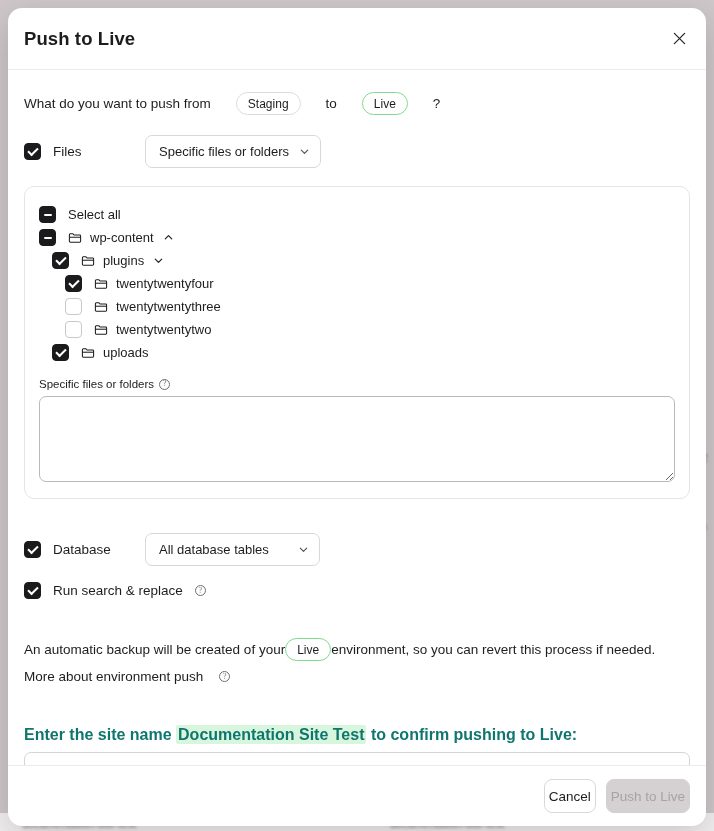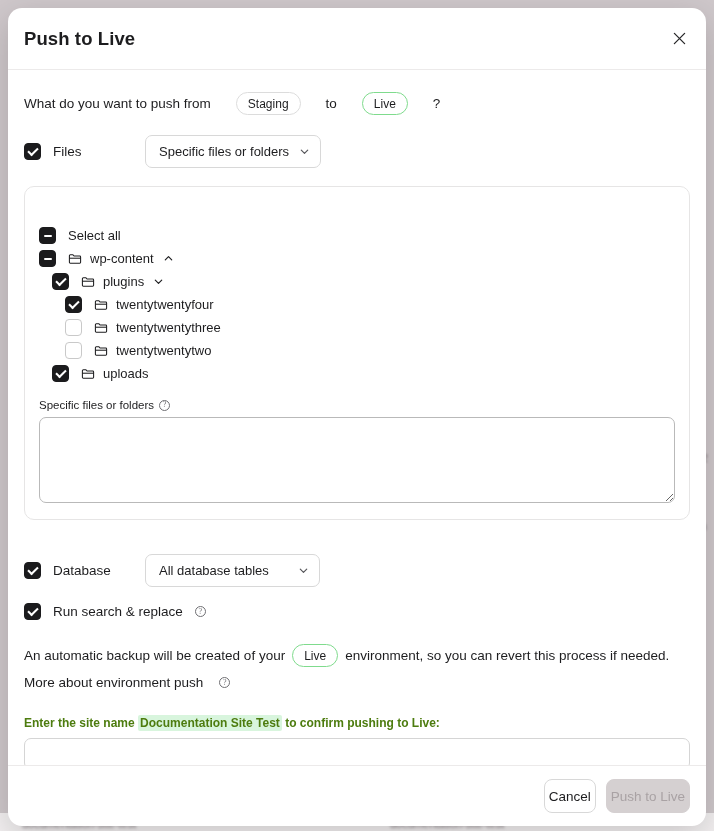--- a/index.html
+++ b/index.html
@@ -150,21 +150,20 @@
     margin-top: 18px;
     border: 1px solid #e6e5e5;
     border-radius: 10px;
     padding: 16px 14px 16px 14px;
     background: #fff;
   }
   .tree-row {
     display: flex; align-items: center;
     height: 23px;
     margin-bottom: 0;
-    margin-top: 21px;
   }
   .tree-row + .tree-row { margin-top: 0; }
   .tree-rows .tree-row { height: 23px; }
   .tree-label {
     font-size: 13px; color: #1d1d1f;
     margin-left: 8px; white-space: nowrap;
   }
   .folder-ico { margin-left: 12px; display: inline-flex; color: #1d1d1f; }
   .tree-chev { margin-left: 9px; display: inline-flex; color: #1d1d1f; cursor: pointer; }
   .ind-0 { padding-left: 0px; }
@@ -195,30 +194,30 @@
     background: #fff;
     display: block;
   }
 
   .spacer-db { height: 34px; }
   .spacer-sr { height: 16px; }
 
   
   .info-p {
     font-size: 13.5px; color: #1d1d1f;
-    display: flex; align-items: center; gap: 7px;
-    margin-top: 24px;
+    display: flex; align-items: center; 
+    margin-top: 39px;
     flex-wrap: wrap;
   }
   .info-p.second { margin-top: 8px; gap: 16px; }
   .link-ish { cursor: pointer; }
 
   .confirm-label {
-    font-size: 12px; color: #4d7c0f; font-weight: bold;
-    margin-top: 26px;
+    font-size: 16px; color: #0f766e; font-weight: bold;
+    margin-top: 42px;
   }
   .site-name-hl {
     background: #d8f5dd; padding: 1px 2px; border-radius: 2px;
   }
   .confirm-input {
     margin-top: 8px;
     width: 100%; height: 32px;
     border: 1px solid #d5d5d5; border-radius: 7px;
     padding: 0 10px;
     font-family: "Liberation Sans", sans-serif;

